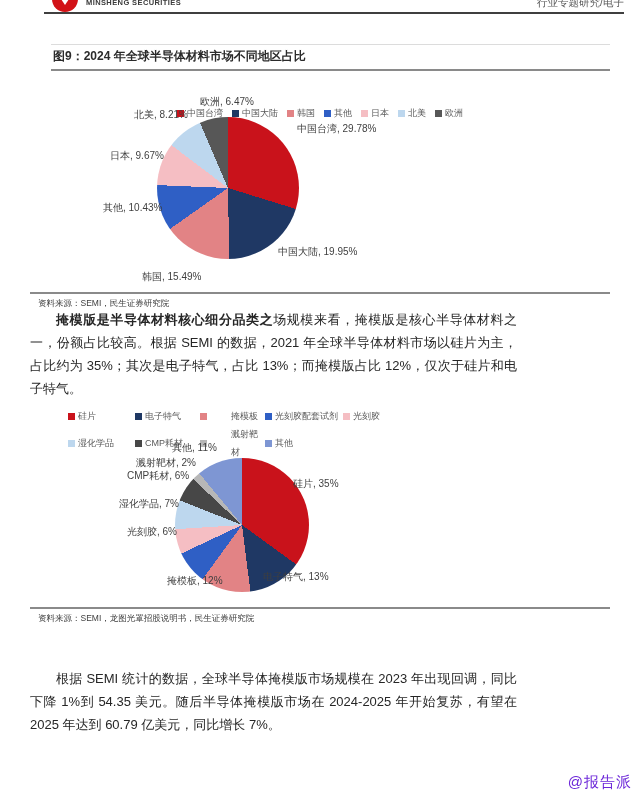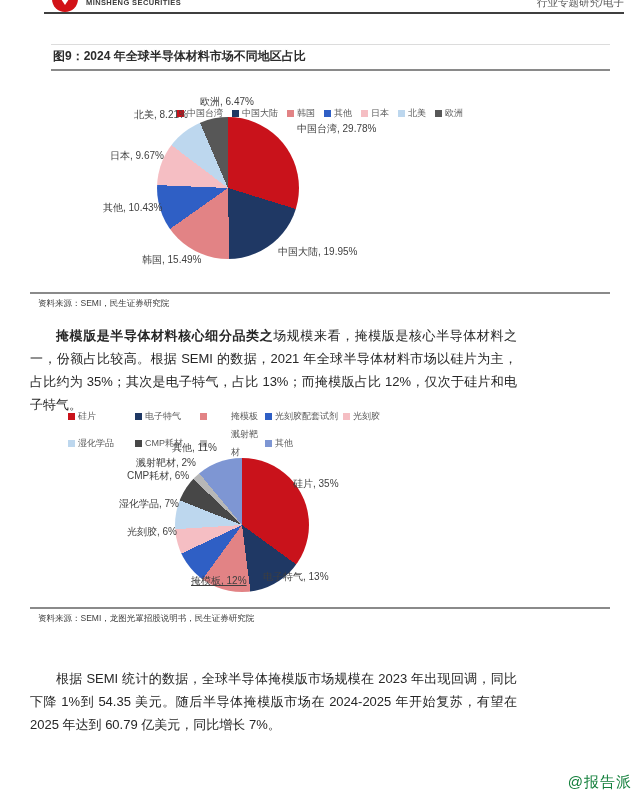--- a/index.html
+++ b/index.html
@@ -39,46 +39,46 @@
   .sw{width:7px;height:7px;display:inline-block;flex:0 0 auto;}
   .w1{width:67px;}.w2{width:65px;}.w3{width:65px;gap:24px;}.w4{width:78px;}
   
   .pie{position:absolute;border-radius:50%;}
   .pie1{left:127px;top:46px;width:142px;height:142px;}
   .pie2{left:145px;top:54px;width:134px;height:134px;}
   .plabel{position:absolute;font-size:10px;color:#3f3f3f;white-space:pre-line;line-height:12px;}
   
   .p1-0{left:267px;top:52px;}   
   .p1-1{left:248px;top:175px;}  
-  .p1-2{left:112px;top:183px;}  
+  .p1-2{left:112px;top:200px;}  
   .p1-3{left:73px;top:131px;}   
   .p1-4{left:80px;top:79px;text-align:right;}    
   .p1-5{left:104px;top:38px;}   
   .p1-6{left:170px;top:25px;}   
   
   .p2-0{left:263px;top:74px;}   
   .p2-1{left:233px;top:167px;}  
-  .p2-2{left:161px;top:171px;text-decoration:underline;}  
+  .p2-2{left:137px;top:171px;}  
   .p2-3{left:60px;top:144px;width:110px;text-align:center;} 
   .p2-4{left:97px;top:122px;}   
   .p2-5{left:89px;top:94px;}    
   .p2-6{left:97px;top:66px;}    
   .p2-7{left:106px;top:53px;}   
   .p2-8{left:142px;top:38px;}   
   
   .para{
     position:absolute;left:30px;width:487px;
     font-size:13px;line-height:23px;color:#262626;text-align:justify;
     text-indent:2em;
   }
-  .para1{top:311px;}
+  .para1{top:295px;}
   .para2{top:654px;}
   .bold{font-weight:bold;}
   
-  .watermark{position:absolute;right:8px;top:773px;font-size:15px;color:#15803d;letter-spacing:1px;}
+  .watermark{position:absolute;right:8px;top:773px;font-size:15px;color:#6d28d9;letter-spacing:1px;}
 </style>
 </head>
 <body>
 
 <div class="header">
   <div class="logo"></div>
   <div class="brand">MINSHENG SECURITIES</div>
   <div class="doctype">行业专题研究/电子</div>
   <div class="header-line"></div>
 </div>

